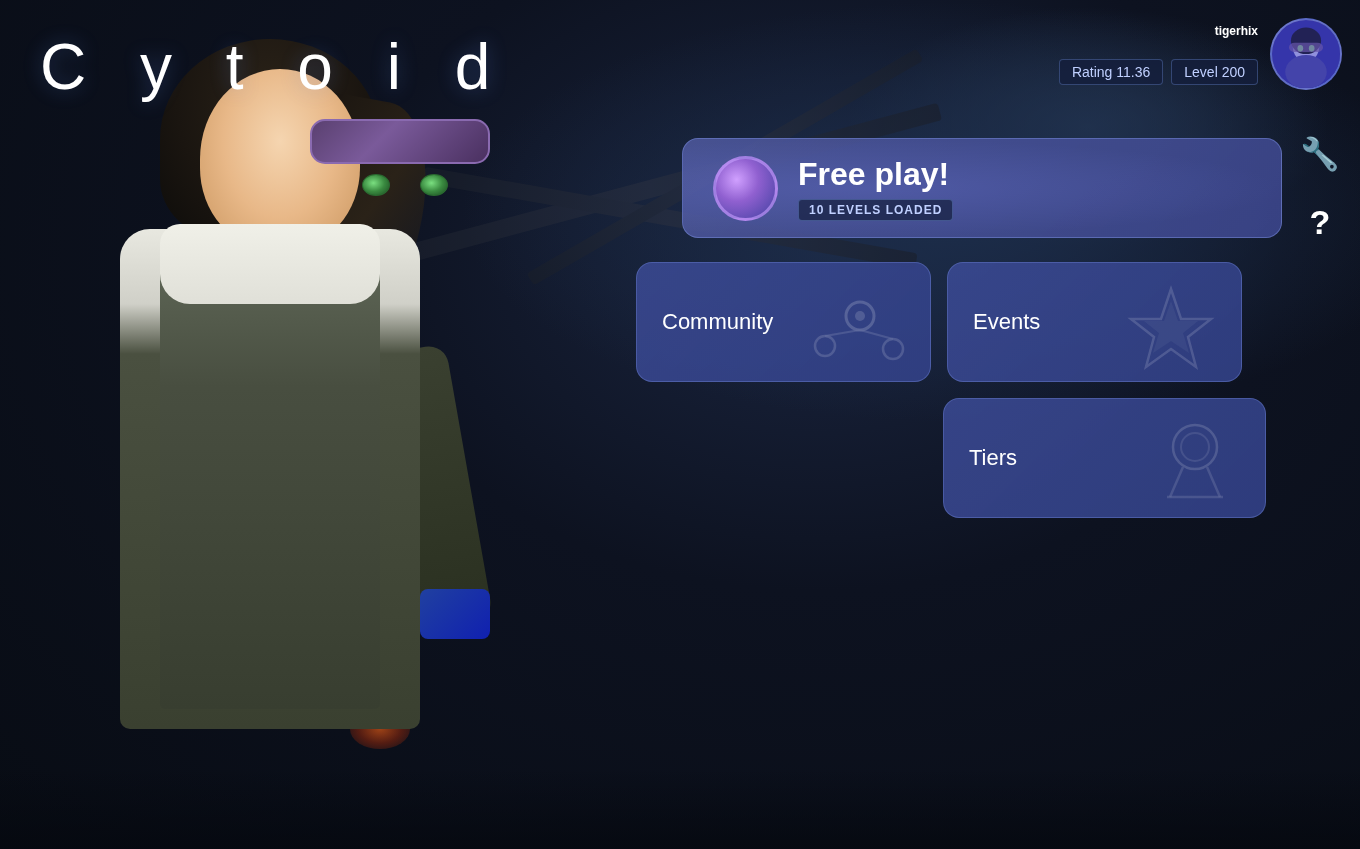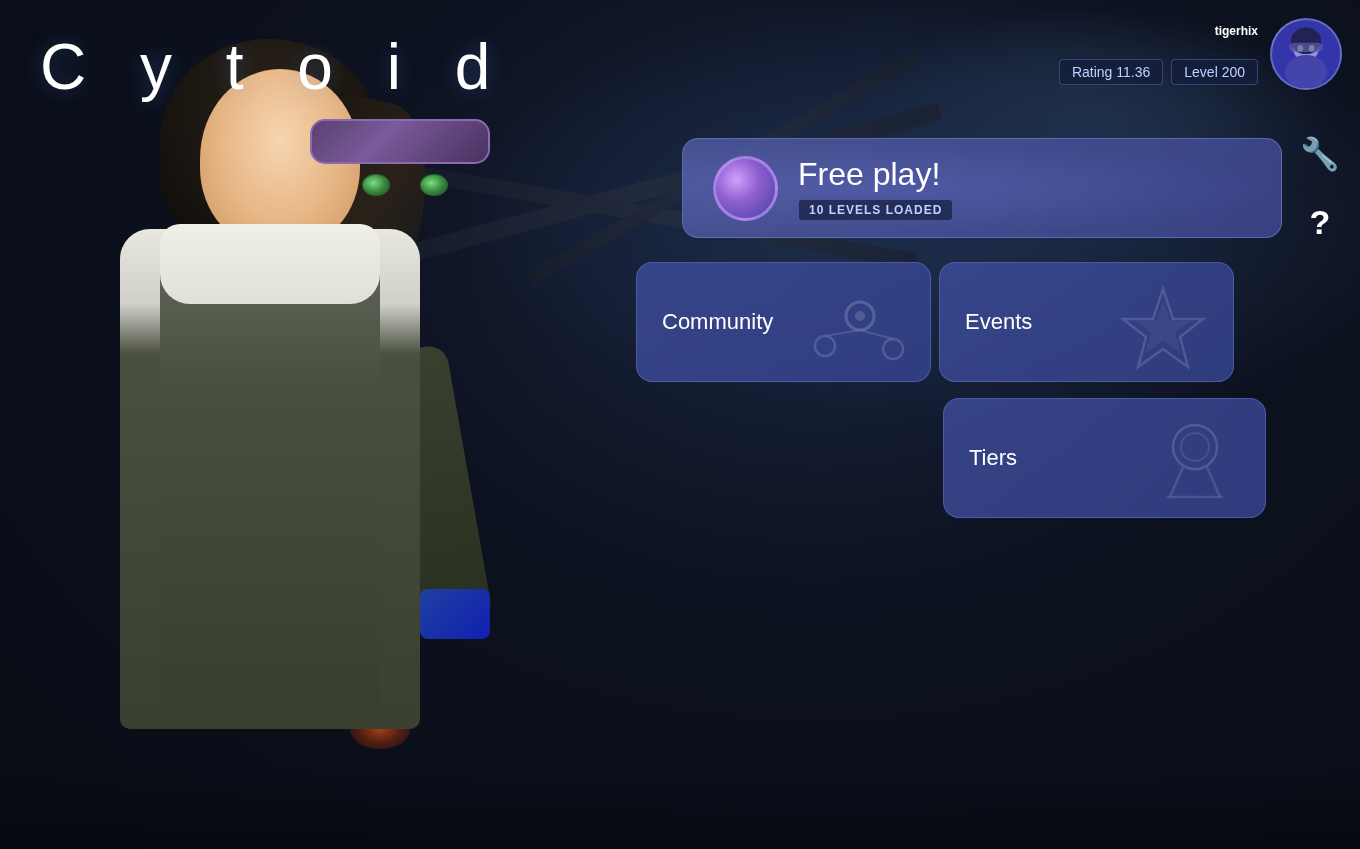--- a/index.html
+++ b/index.html
@@ -314,21 +314,21 @@
     }
 
     .fp-text {
       position: relative;
       z-index: 1;
     }
 
     .fp-title {
       font-size: 32px;
       color: #ffffff;
-      font-weight: 400;
+      font-weight: 700;
       display: block;
       margin-bottom: 6px;
     }
 
     .fp-subtitle {
       display: inline-block;
       background: rgba(20, 30, 60, 0.7);
       border: 1px solid rgba(100, 130, 200, 0.5);
       color: #c0d0ff;
       font-size: 12px;
@@ -517,21 +517,21 @@
       <div class="icon-btn">
         <span class="wrench-icon">🔧</span>
       </div>
       <div class="icon-btn">
         <span style="font-size:34px;color:white;font-weight:bold;">?</span>
       </div>
     </div>
   </div>
 
   <div style="display:flex;gap:16px;align-items:center;">
-    <div class="menu-grid" style="display:flex;gap:8px;">
+    <div class="menu-grid" style="display:flex;gap:16px;">
       <div class="menu-btn" style="width:295px;">
         <span class="menu-btn-label">Community</span>
         <div class="menu-btn-icon icon-community">
           <svg width="110" height="90" viewBox="0 0 110 90" fill="none">
             <circle cx="55" cy="35" r="14" stroke="white" stroke-width="3" fill="none" opacity="0.7"></circle>
             <circle cx="20" cy="65" r="10" stroke="white" stroke-width="2.5" fill="none" opacity="0.6"></circle>
             <circle cx="88" cy="68" r="10" stroke="white" stroke-width="2.5" fill="none" opacity="0.6"></circle>
             <line x1="55" y1="49" x2="20" y2="55" stroke="white" stroke-width="2" opacity="0.5"></line>
             <line x1="55" y1="49" x2="88" y2="58" stroke="white" stroke-width="2" opacity="0.5"></line>
             <circle cx="55" cy="35" r="5" fill="white" opacity="0.6"></circle>

